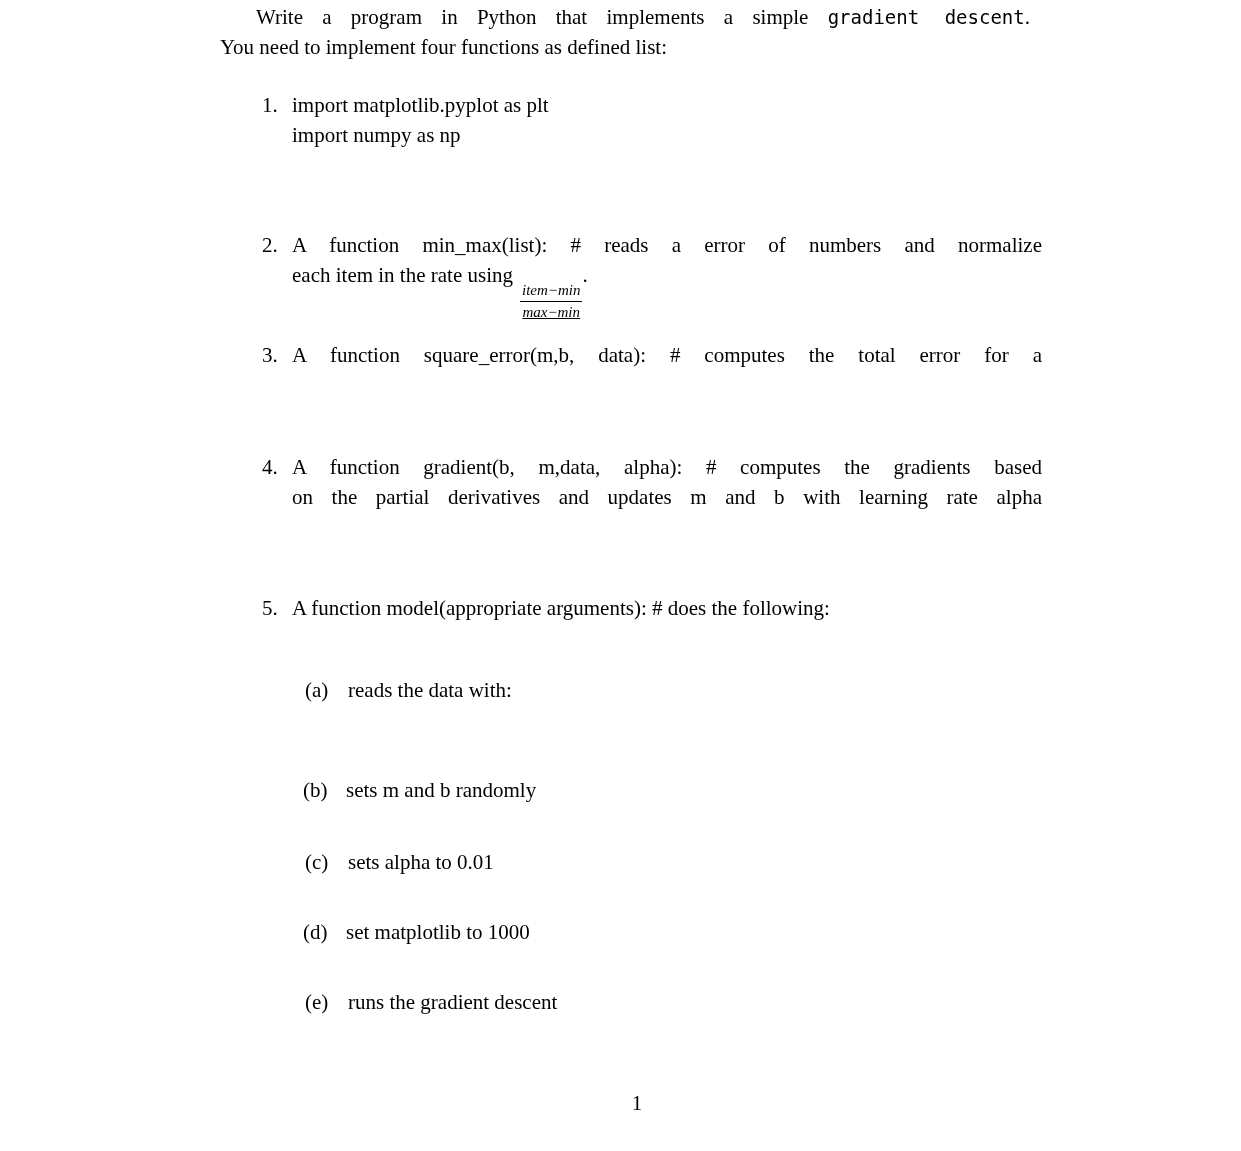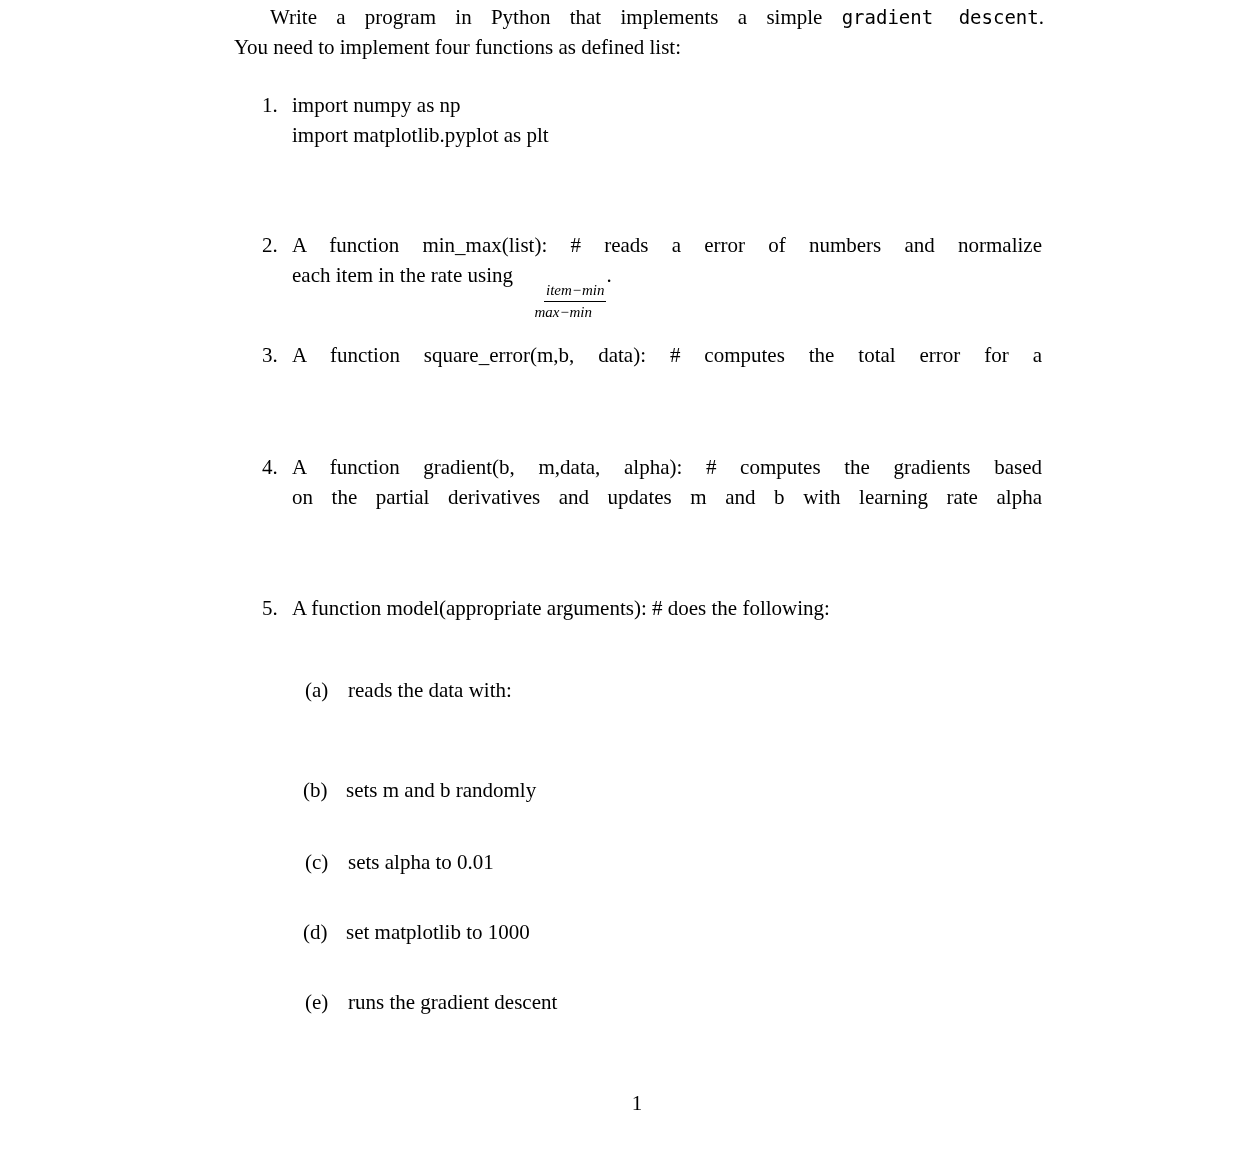--- a/index.html
+++ b/index.html
@@ -33,22 +33,22 @@
     display: inline-flex;
     flex-direction: column;
     align-items: center;
     vertical-align: -13px;
     font-style: italic;
     font-size: 15px;
     line-height: 19px;
     margin-left: 7px;
     text-indent: 0;
   }
-  .frac .num-part { border-bottom: 1.4px solid #000; padding: 0 2px 1px 2px; margin-left: 24px; }
-  .frac .den-part { padding-top: 1px; }
+  .frac .num-part { border-bottom: 1.4px solid #000; padding: 0 2px 1px 2px; }
+  .frac .den-part { padding-top: 1px; text-decoration: underline; }
   
   .sum { display: inline-block; white-space: nowrap; margin-left: 6px; }
   .sigma { font-size: 28px; vertical-align: -4px; }
   .supsub {
     display: inline-flex;
     flex-direction: column;
     align-items: flex-start;
     vertical-align: -6px;
     font-size: 13px;
     line-height: 13px;
@@ -59,29 +59,29 @@
   .mi { font-style: italic; }
   sub.idx { font-size: 14px; font-style: italic; vertical-align: -4px; line-height: 0; }
   sup.pow { font-size: 14px; vertical-align: 8px; line-height: 0; }
   .footer { text-align: center; }
 </style>
 </head>
 <body>
 
 <div>
 
-  <div class="block" style="left:234px; top:2px; width:810px;">
+  <div class="block" style="left:220px; top:2px; width:810px;">
     <div class="line stretch indent-first"><span>Write a program in Python that implements a simple </span><span class="tt">gradient descent</span><span>.</span></div>
     <div class="line">You need to implement four functions as defined list:</div>
   </div>
 
   <div class="block item" style="left:262px; top:90px; width:780px;">
     <span class="num">1.</span>
+    <div class="line">import matplotlib.pyplot as plt</div>
     <div class="line">import numpy as np</div>
-    <div class="line">import matplotlib.pyplot as plt</div>
   </div>
 
   <div class="block item" style="left:262px; top:230px; width:780px;">
     <span class="num">2.</span>
     <div class="line stretch">A function min_max(list): # reads a error of numbers and normalize</div>
     <div class="line"><span>each item in the rate using</span><span class="frac">
           <span class="num-part">item−min</span>
           <span class="den-part">max−min</span>
         </span><span>.</span></div>
   </div>

